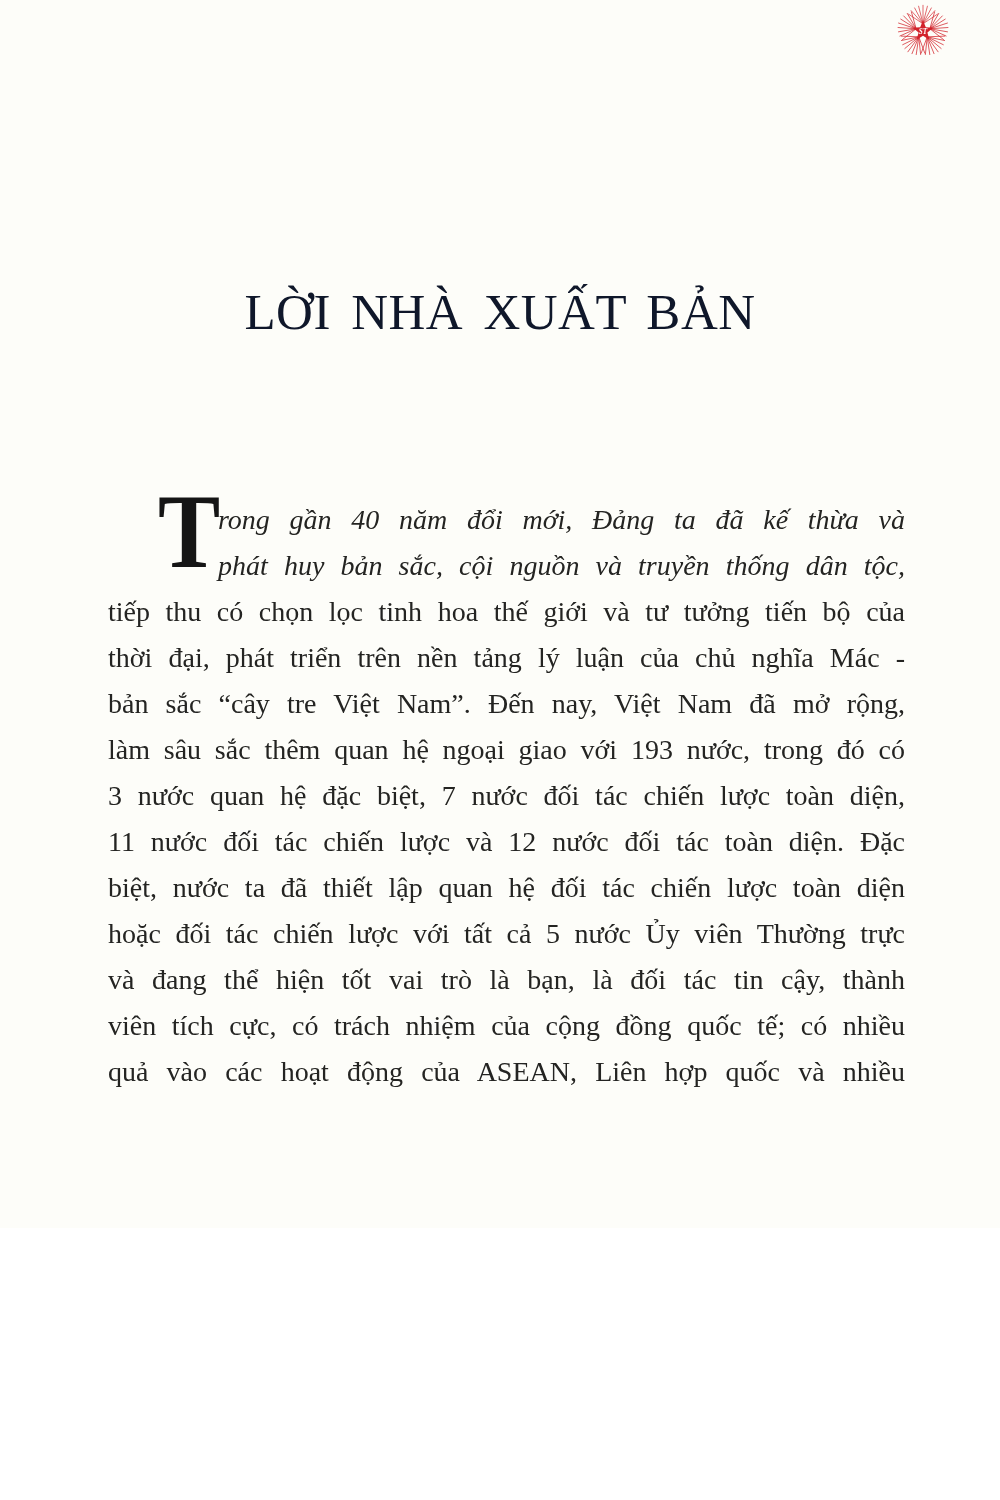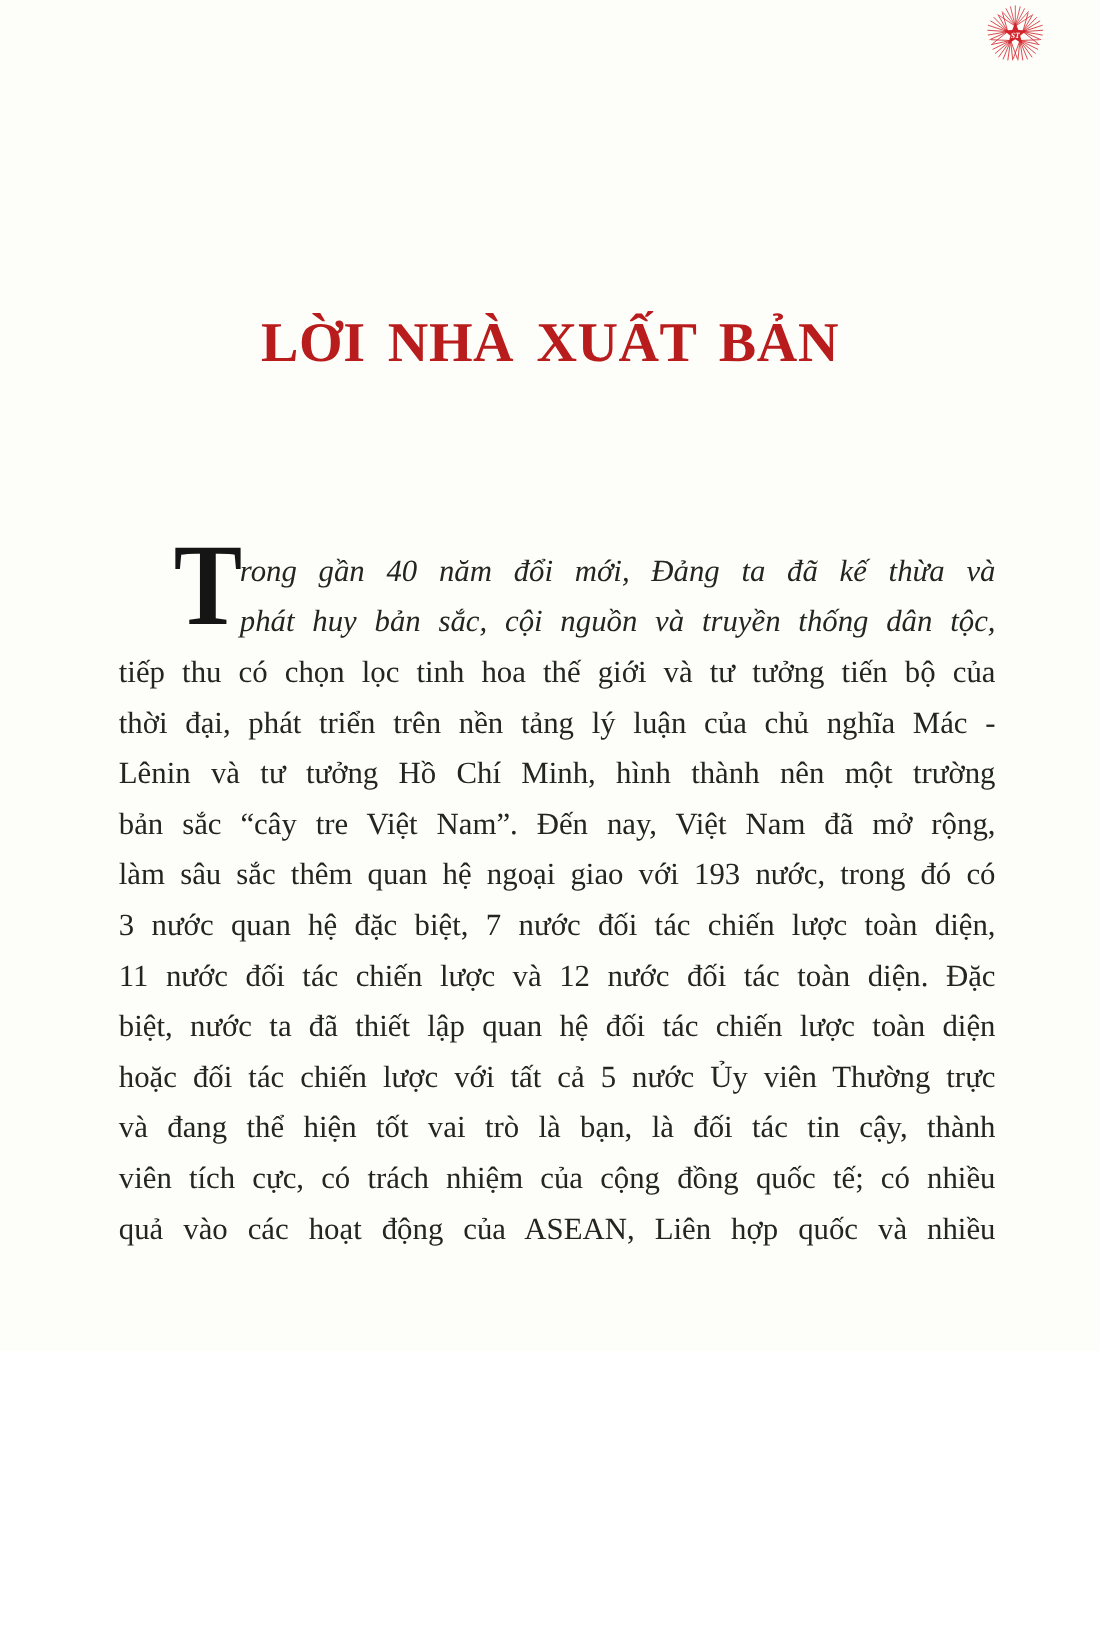--- a/index.html
+++ b/index.html
@@ -16,24 +16,24 @@
     left:896px; top:2px;
     width:54px; height:58px;
   }
   .title {
     position:absolute;
     left:0; top:283px;
     width:100%;
     margin:0;
     text-align:center;
     font-size:51px;
-    font-weight:700;
+    font-weight:400;
     letter-spacing:0.5px;
     word-spacing:7px;
-    color:#b91c1c;
+    color:#0f172a;
   }
   .body-text {
     position:absolute;
     left:108px; top:497px;
     width:797px;
   }
   .dropcap {
     position:absolute;
     left:50px; top:-18px;
     font-size:106px;
@@ -98,21 +98,20 @@
   </svg>
 
   <h1 class="title">LỜI NHÀ XUẤT BẢN</h1>
 
   <div class="body-text">
     <span class="dropcap">T</span>
     <div class="line indent">rong gần 40 năm đổi mới, Đảng ta đã kế thừa và</div>
     <div class="line indent">phát huy bản sắc, cội nguồn và truyền thống dân tộc,</div>
     <div class="line">tiếp thu có chọn lọc tinh hoa thế giới và tư tưởng tiến bộ của</div>
     <div class="line">thời đại, phát triển trên nền tảng lý luận của chủ nghĩa Mác -</div>
-    <div class="line">Lênin và tư tưởng Hồ Chí Minh, hình thành nên một trường</div>
     <div class="line">bản sắc “cây tre Việt Nam”. Đến nay, Việt Nam đã mở rộng,</div>
     <div class="line">làm sâu sắc thêm quan hệ ngoại giao với 193 nước, trong đó có</div>
     <div class="line">3 nước quan hệ đặc biệt, 7 nước đối tác chiến lược toàn diện,</div>
     <div class="line">11 nước đối tác chiến lược và 12 nước đối tác toàn diện. Đặc</div>
     <div class="line">biệt, nước ta đã thiết lập quan hệ đối tác chiến lược toàn diện</div>
     <div class="line">hoặc đối tác chiến lược với tất cả 5 nước Ủy viên Thường trực</div>
     <div class="line">và đang thể hiện tốt vai trò là bạn, là đối tác tin cậy, thành</div>
     <div class="line">viên tích cực, có trách nhiệm của cộng đồng quốc tế; có nhiều</div>
     <div class="line">quả vào các hoạt động của ASEAN, Liên hợp quốc và nhiều</div>
   </div>

